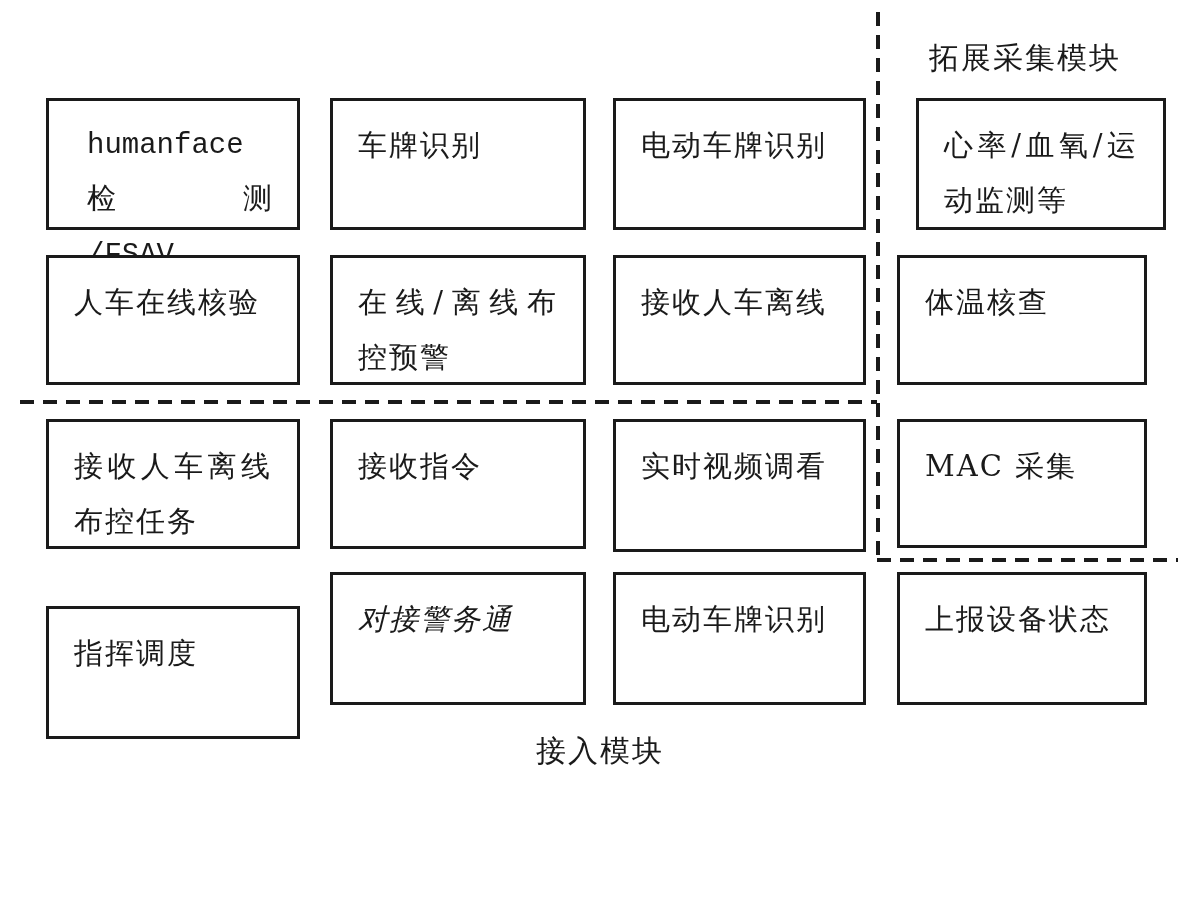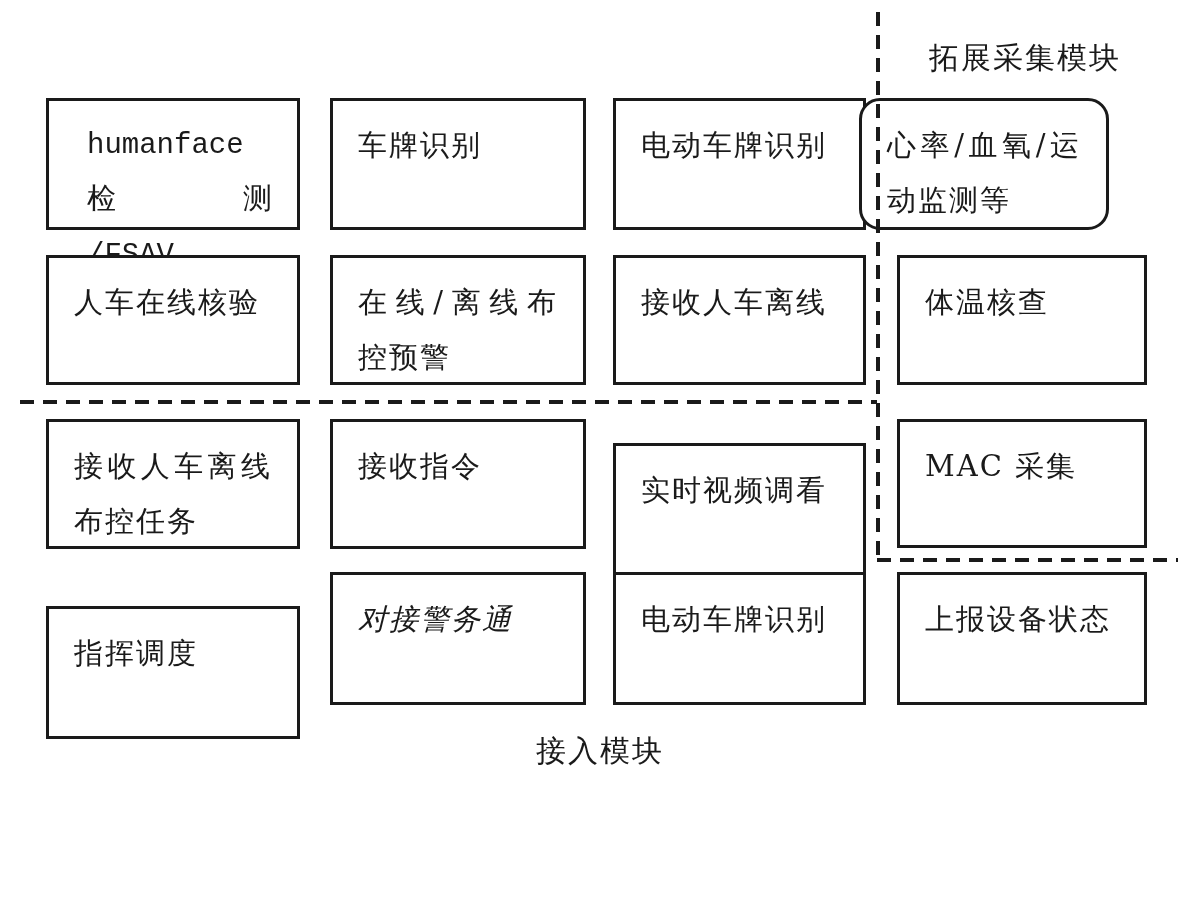--- a/index.html
+++ b/index.html
@@ -71,21 +71,21 @@
   <div class="box mono" style="left:46px; top:98px; width:254px; height:132px;">
     <div class="line stretch">humanface检测</div>
     <div class="line">/FSAV</div>
   </div>
   <div class="box" style="left:330px; top:98px; width:256px; height:132px;">
     <div class="line">车牌识别</div>
   </div>
   <div class="box" style="left:613px; top:98px; width:253px; height:132px;">
     <div class="line">电动车牌识别</div>
   </div>
-  <div class="box" style="left:859px; top:98px; width:250px; height:132px;border-radius:21px;">
+  <div class="box" style="left:916px; top:98px; width:250px; height:132px;">
     <div class="line stretch">心率/血氧/运</div>
     <div class="line">动监测等</div>
   </div>
 
   <div class="box" style="left:46px; top:255px; width:254px; height:130px;">
     <div class="line">人车在线核验</div>
   </div>
   <div class="box" style="left:330px; top:255px; width:256px; height:130px;">
     <div class="line stretch">在线/离线布</div>
     <div class="line">控预警</div>
@@ -97,21 +97,21 @@
     <div class="line">体温核查</div>
   </div>
 
   <div class="box" style="left:46px; top:419px; width:254px; height:130px;">
     <div class="line stretch">接收人车离线</div>
     <div class="line">布控任务</div>
   </div>
   <div class="box" style="left:330px; top:419px; width:256px; height:130px;">
     <div class="line">接收指令</div>
   </div>
-  <div class="box" style="left:613px; top:419px; width:253px; height:133px;margin-top:24px;">
+  <div class="box" style="left:613px; top:419px; width:253px; height:133px;">
     <div class="line">实时视频调看</div>
   </div>
   <div class="box" style="left:897px; top:419px; width:250px; height:129px;">
     <div class="line">MAC 采集</div>
   </div>
 
   <div class="box" style="left:46px; top:606px; width:254px; height:133px;">
     <div class="line">指挥调度</div>
   </div>
   <div class="box" style="left:330px; top:572px; width:256px; height:133px;font-style:italic;">

